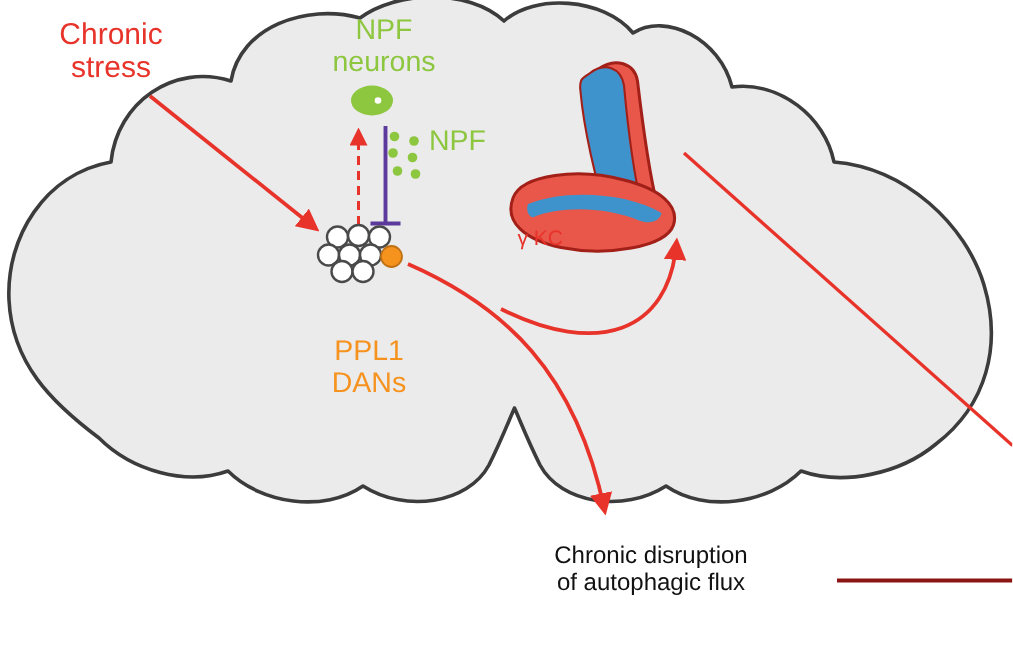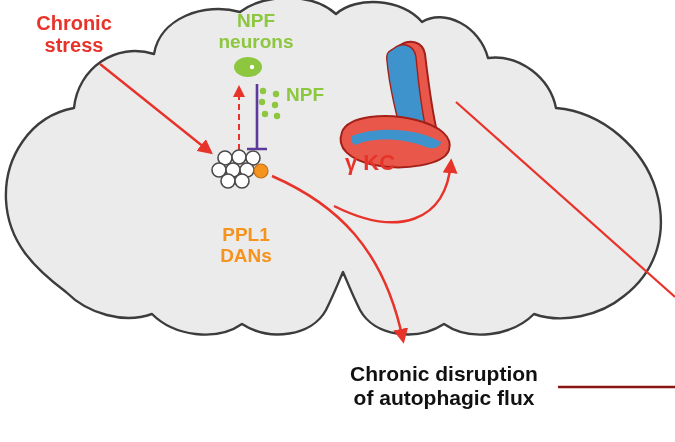--- a/index.html
+++ b/index.html
@@ -15,21 +15,21 @@
     --dark-line:#8b1512;
     --text-black:#111111;
   }
   html,body{margin:0;padding:0;background:#fff;}
   .stage{
     position:relative;width:675px;height:442px;background:#fff;
     font-family:"Liberation Sans", sans-serif;overflow:hidden;
   }
   .stage svg{position:absolute;left:0;top:0;}
   .label{
-    position:absolute;font-weight:bold;white-space:pre-line;
+    position:absolute;font-weight:normal;white-space:pre-line;
     line-height:1.12;letter-spacing:0;
   }
   .red-text{color:var(--red);}
   .green-text{color:var(--green);}
   .orange-text{color:var(--orange);margin-top:32px;}
   .black-text{color:var(--text-black);}
   .brain{fill:var(--brain-fill);stroke:var(--brain-stroke);stroke-width:2.4;stroke-linejoin:round;}
   .stroke-red{stroke:var(--red);fill:none;}
   .fill-red{fill:var(--red);}
   .stroke-purple{stroke:var(--purple);fill:none;}
@@ -133,18 +133,18 @@
 
   <div class="label green-text" style="left:196px;top:10px;width:120px;text-align:center;font-size:19px;">NPF
 neurons</div>
 
   <div class="label green-text" style="left:286px;top:84px;font-size:19px;">NPF</div>
 
   <div class="label orange-text" style="left:186px;top:192px;width:120px;text-align:center;font-size:19px;">PPL1
 DANs</div>
 
 
-  <div class="label red-text" style="left:345px;top:151px;font-size:22px;">γ KC</div>
+  <div class="label red-text" style="left:345px;top:151px;font-size:14px;">γ KC</div>
 
-  <div class="label black-text" style="left:332px;top:362px;width:224px;text-align:center;font-size:21px;">Chronic disruption
+  <div class="label black-text" style="left:322px;top:362px;width:224px;text-align:center;font-size:16px;">Chronic disruption
 of autophagic flux</div>
 
 </div>
 
 </body></html>

